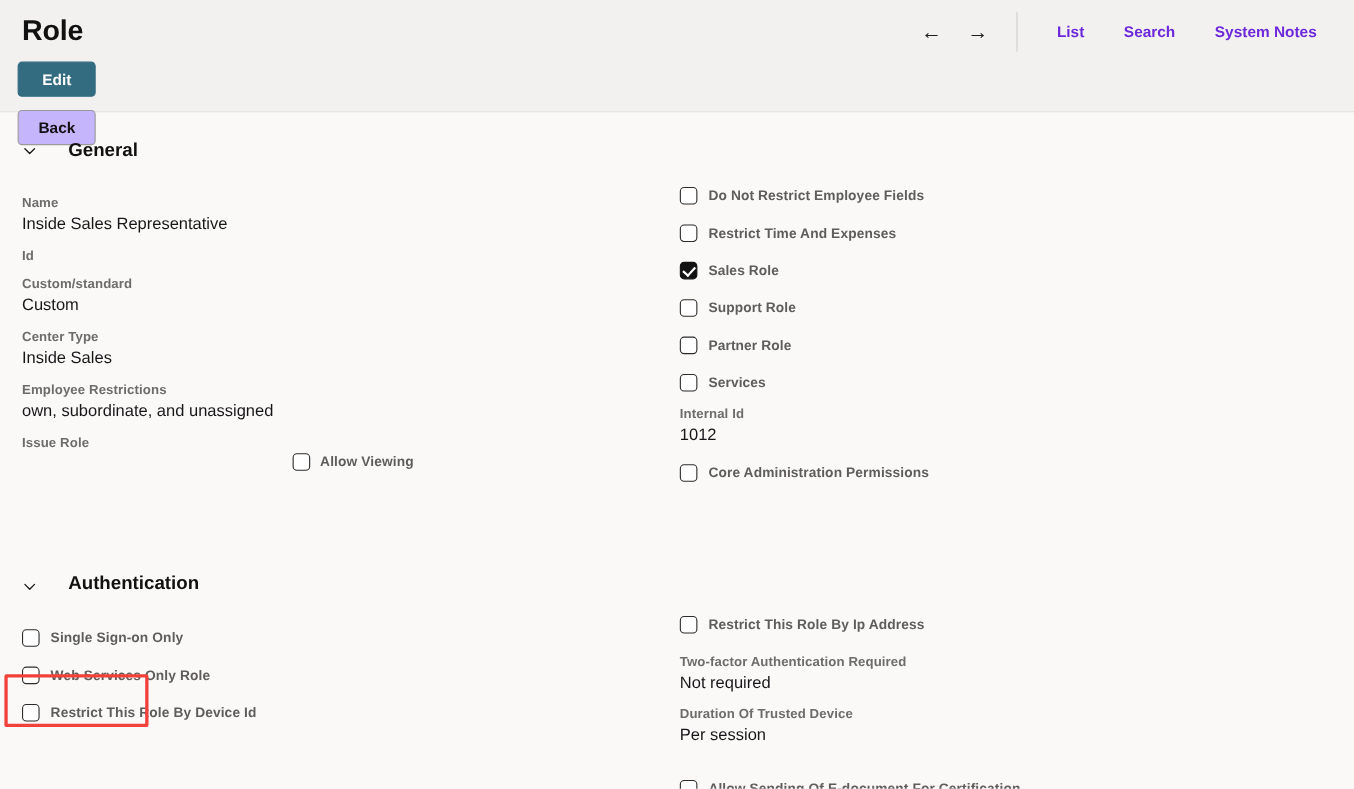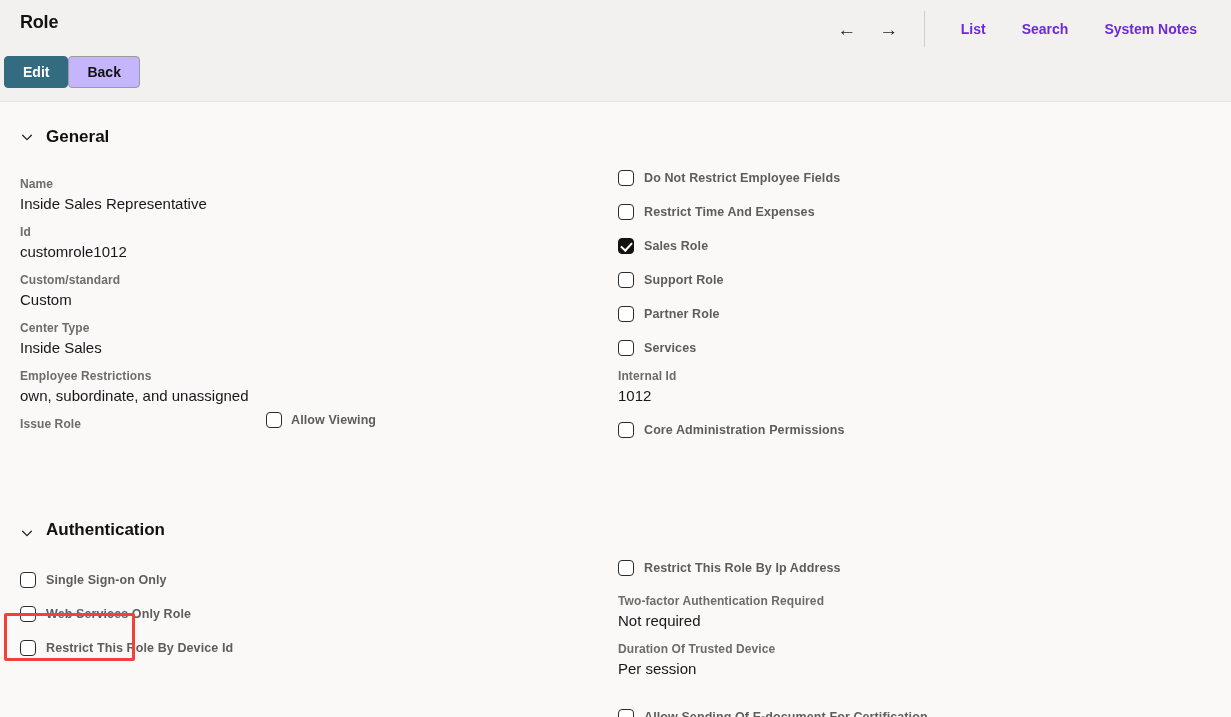--- a/index.html
+++ b/index.html
@@ -13,29 +13,31 @@
   
   .page-header {
     position: relative;
     height: 102px;
     background: #f2f1f0;
     border-bottom: 1px solid #e6e4e1;
   }
   .page-title {
     position: absolute;
     left: 20px; top: 12px;
-    font-size: 18px;
+    font-size: 26px;
     font-weight: bold;
     color: #111111;
     letter-spacing: -0.2px;
   }
   .btn-row {
     position: absolute;
-    left: 4px; top: 56px;
-    display: flex;
+    left: 16px; top: 56px;
+    display: flex;
+    gap: 12px;
+    flex-direction: column;
   }
   .btn {
     height: 32px;
     padding: 0 18px;
     border-radius: 4px;
     font-size: 14px;
     font-weight: bold;
     font-family: "Liberation Sans", sans-serif;
     cursor: pointer;
     display: flex;
@@ -87,21 +89,21 @@
   }
 
   
   .content {
     position: relative;
     padding: 0;
   }
   .section-head {
     display: flex;
     align-items: center;
-    gap: 12px;
+    gap: 28px;
     padding-left: 20px;
   }
   .chevron {
     width: 14px;
     height: 14px;
     flex: 0 0 14px;
     display: block;
     cursor: pointer;
   }
   .section-title {
@@ -217,21 +219,20 @@
 
   <div class="cols" style="height:310px; margin-top:17px;">
 
     <div class="col-left">
       <div class="field">
         <div class="field-label">Name</div>
         <div class="field-value">Inside Sales Representative</div>
       </div>
       <div class="field">
         <div class="field-label">Id</div>
-        <div class="field-value">customrole1012</div>
       </div>
       <div class="field">
         <div class="field-label">Custom/standard</div>
         <div class="field-value">Custom</div>
       </div>
       <div class="field">
         <div class="field-label">Center Type</div>
         <div class="field-value">Inside Sales</div>
       </div>
       <div class="field">

